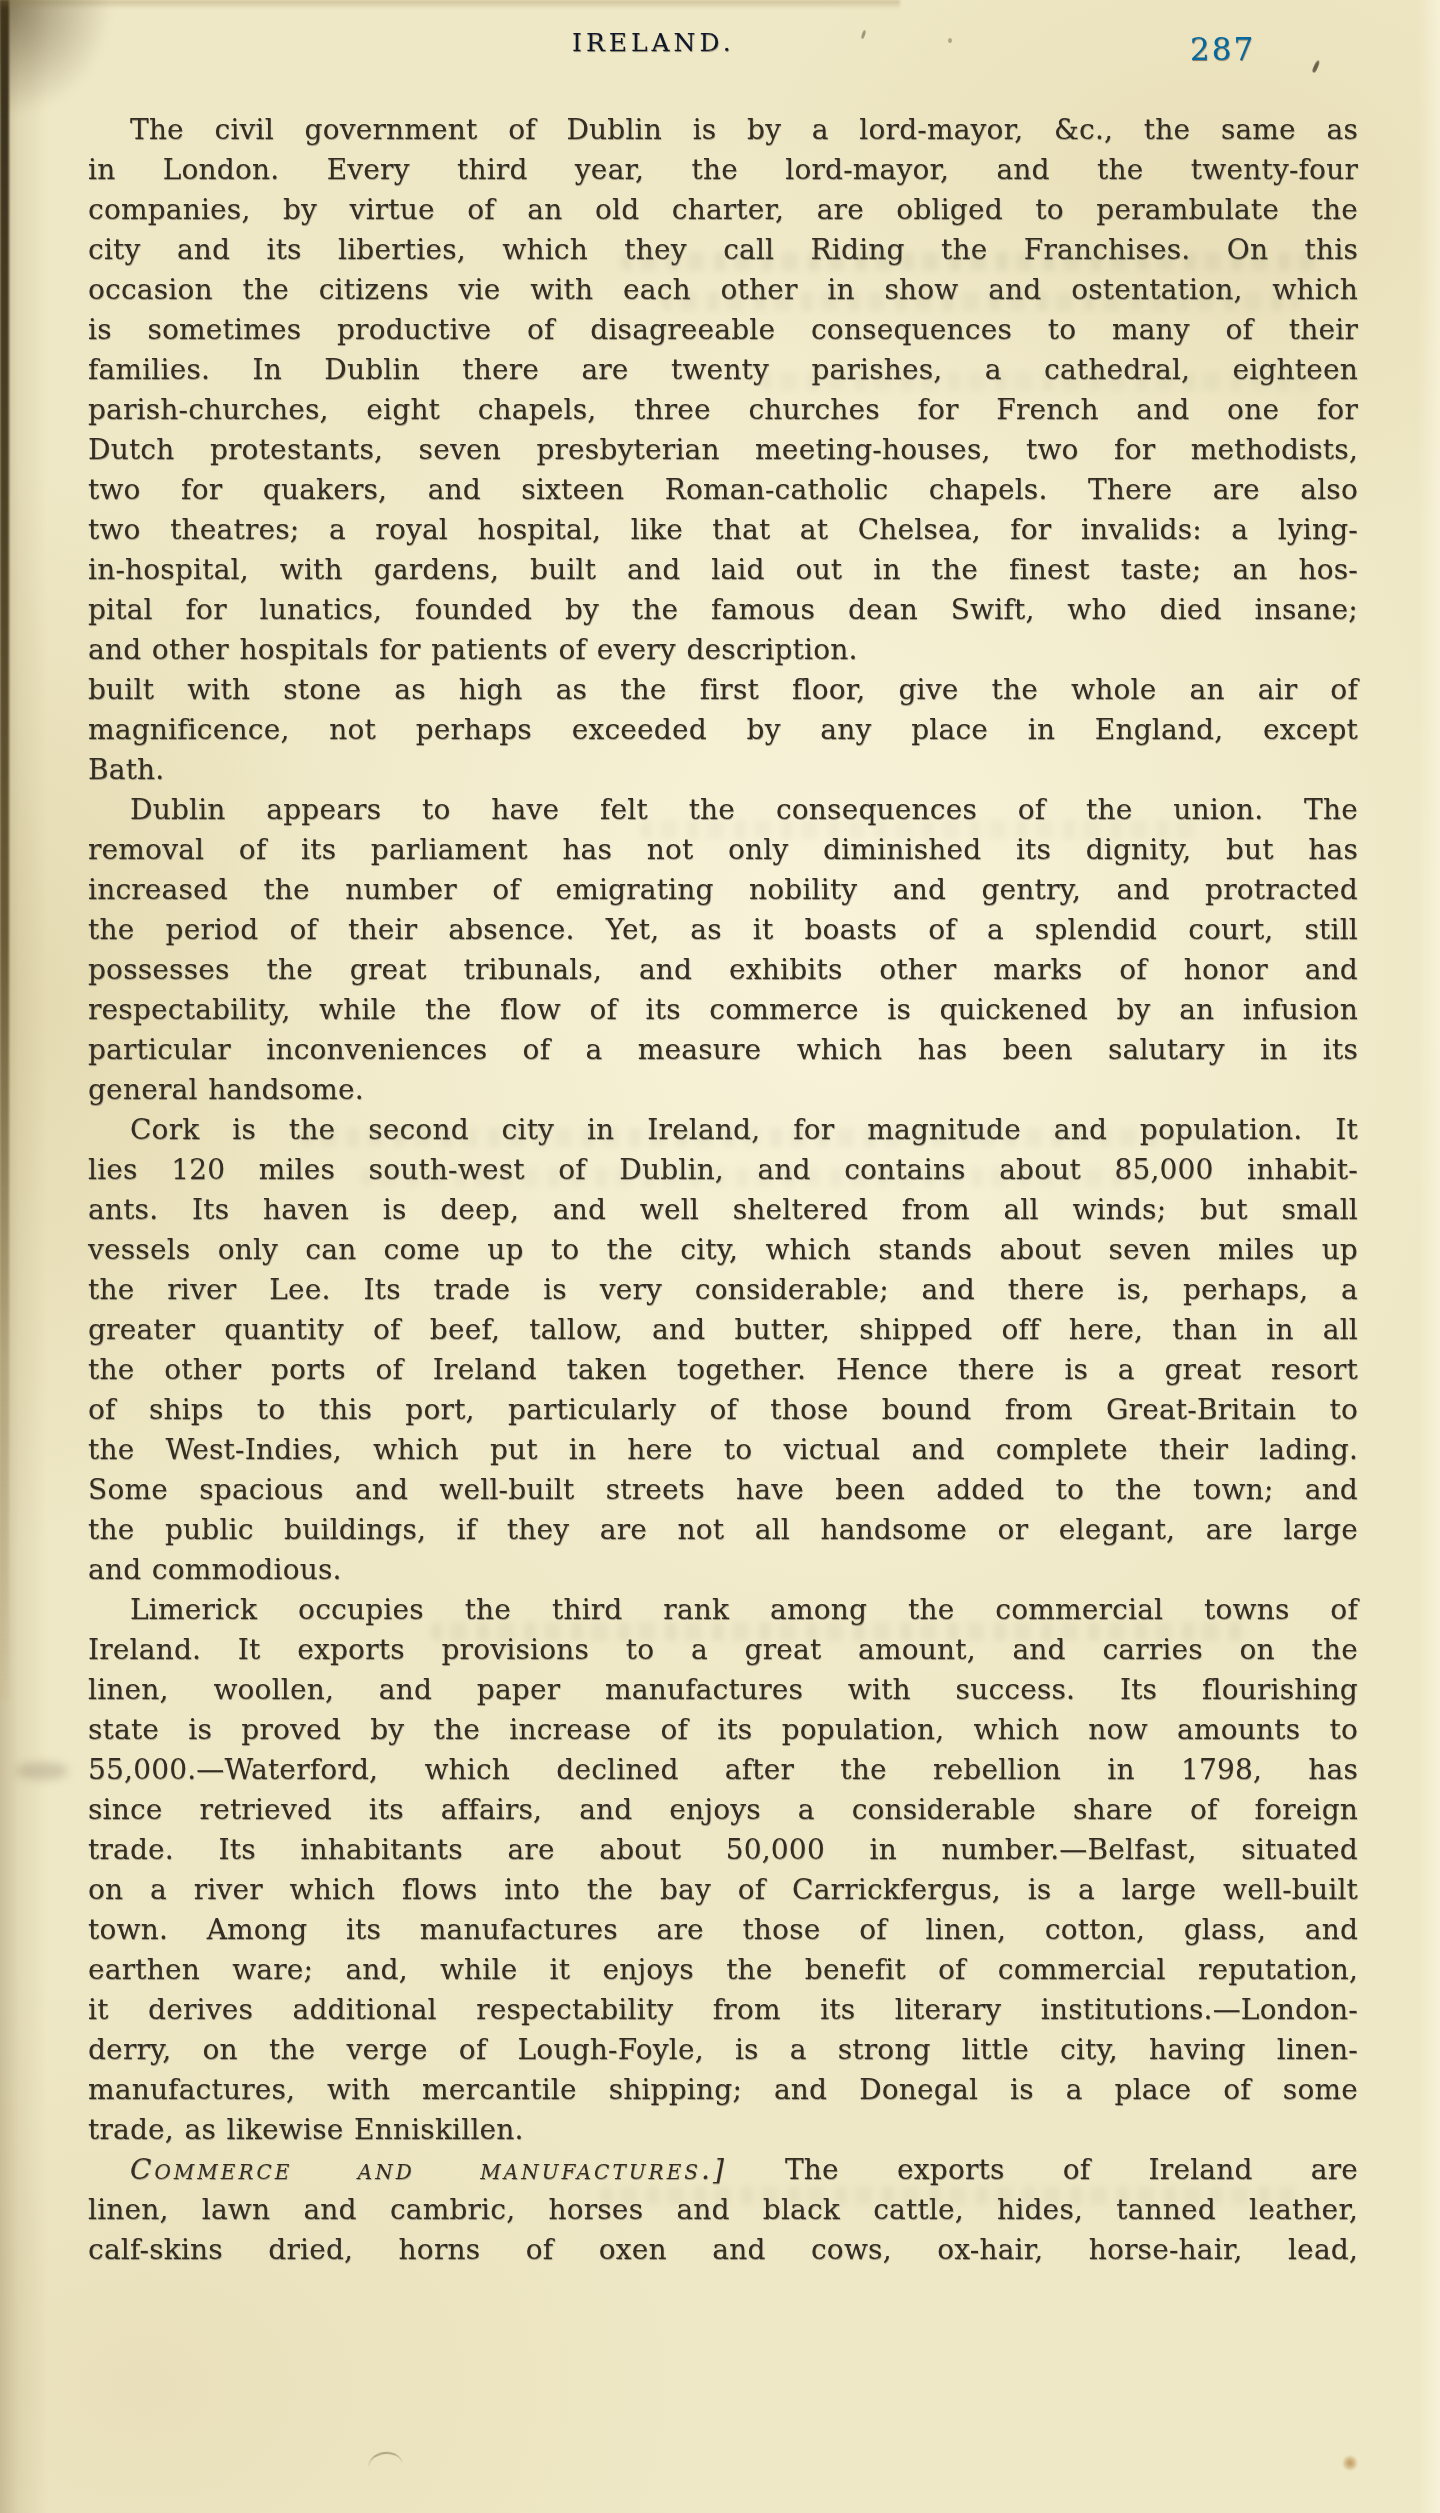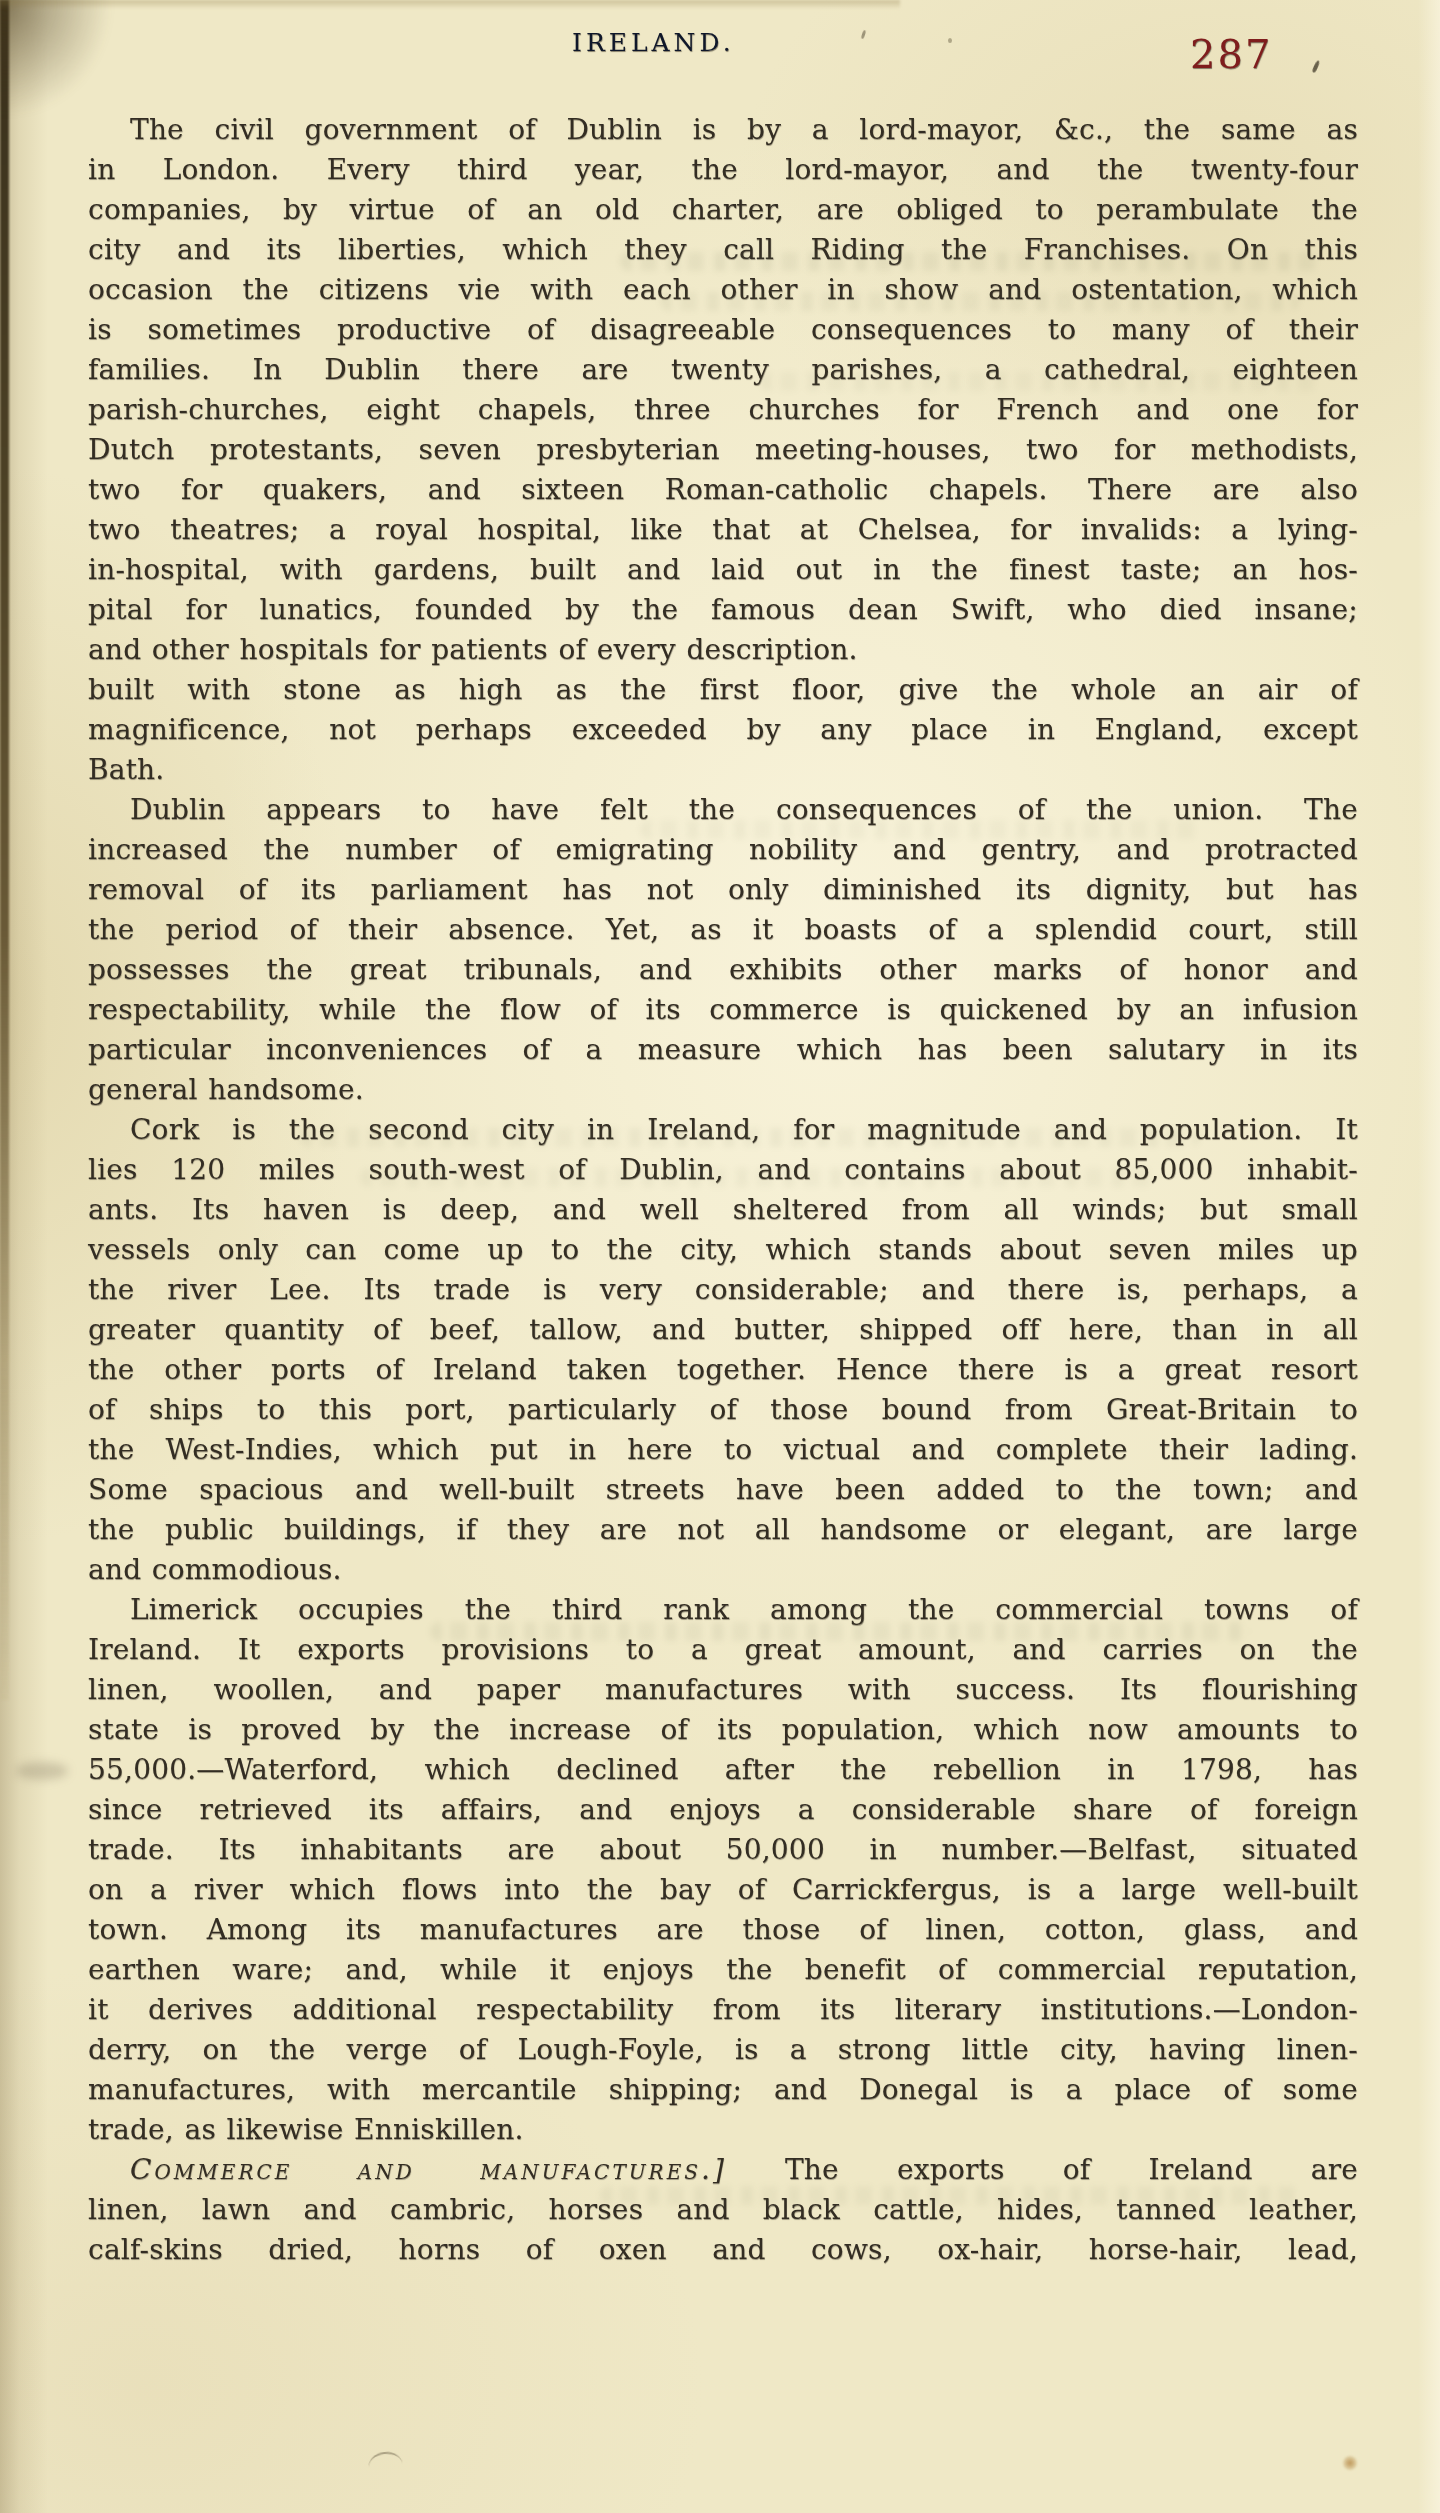--- a/index.html
+++ b/index.html
@@ -19,22 +19,22 @@
 
   
   .running-head {
     position: absolute; top: 28px; left: 572px;
     font-size: 25px; letter-spacing: 4px;
     color: #0f172a;
     text-shadow: 0.5px 0.5px 0.8px rgba(45,38,27,0.55);
   }
   .page-number {
     position: absolute; top: 31px; left: 1190px;
-    font-size: 40px; letter-spacing: 2px;
-    color: #7f1d1d;
+    font-size: 31px; letter-spacing: 2px;
+    color: #0369a1;
     text-shadow: 0.5px 0.5px 0.8px rgba(45,38,27,0.55);
   }
 
   
   .text-block {
     position: absolute; top: 110px; left: 88px; width: 1270px;
   }
   .line {
     height: 40px; line-height: 40px;
     font-size: 28px;
@@ -142,22 +142,22 @@
       <div class="line just">pital for lunatics, founded by the famous dean Swift, who died insane;</div>
       <div class="line">and other hospitals for patients of every description.</div>
     </div>
     <div>
       <div class="line just">built with stone as high as the first floor, give the whole an air of</div>
       <div class="line just">magnificence, not perhaps exceeded by any place in England, except</div>
       <div class="line">Bath.</div>
     </div>
     <div>
       <div class="line indent just">Dublin appears to have felt the consequences of the union. The</div>
+      <div class="line just">removal of its parliament has not only diminished its dignity, but has</div>
       <div class="line just">increased the number of emigrating nobility and gentry, and protracted</div>
-      <div class="line just">removal of its parliament has not only diminished its dignity, but has</div>
       <div class="line just">the period of their absence. Yet, as it boasts of a splendid court, still</div>
       <div class="line just">possesses the great tribunals, and exhibits other marks of honor and</div>
       <div class="line just">respectability, while the flow of its commerce is quickened by an infusion</div>
       <div class="line just">particular inconveniences of a measure which has been salutary in its</div>
       <div class="line">general handsome.</div>
     </div>
     <div>
       <div class="line indent just">Cork is the second city in Ireland, for magnitude and population. It</div>
       <div class="line just">lies 120 miles south-west of Dublin, and contains about 85,000 inhabit-</div>
       <div class="line just">ants. Its haven is deep, and well sheltered from all winds; but small</div>

